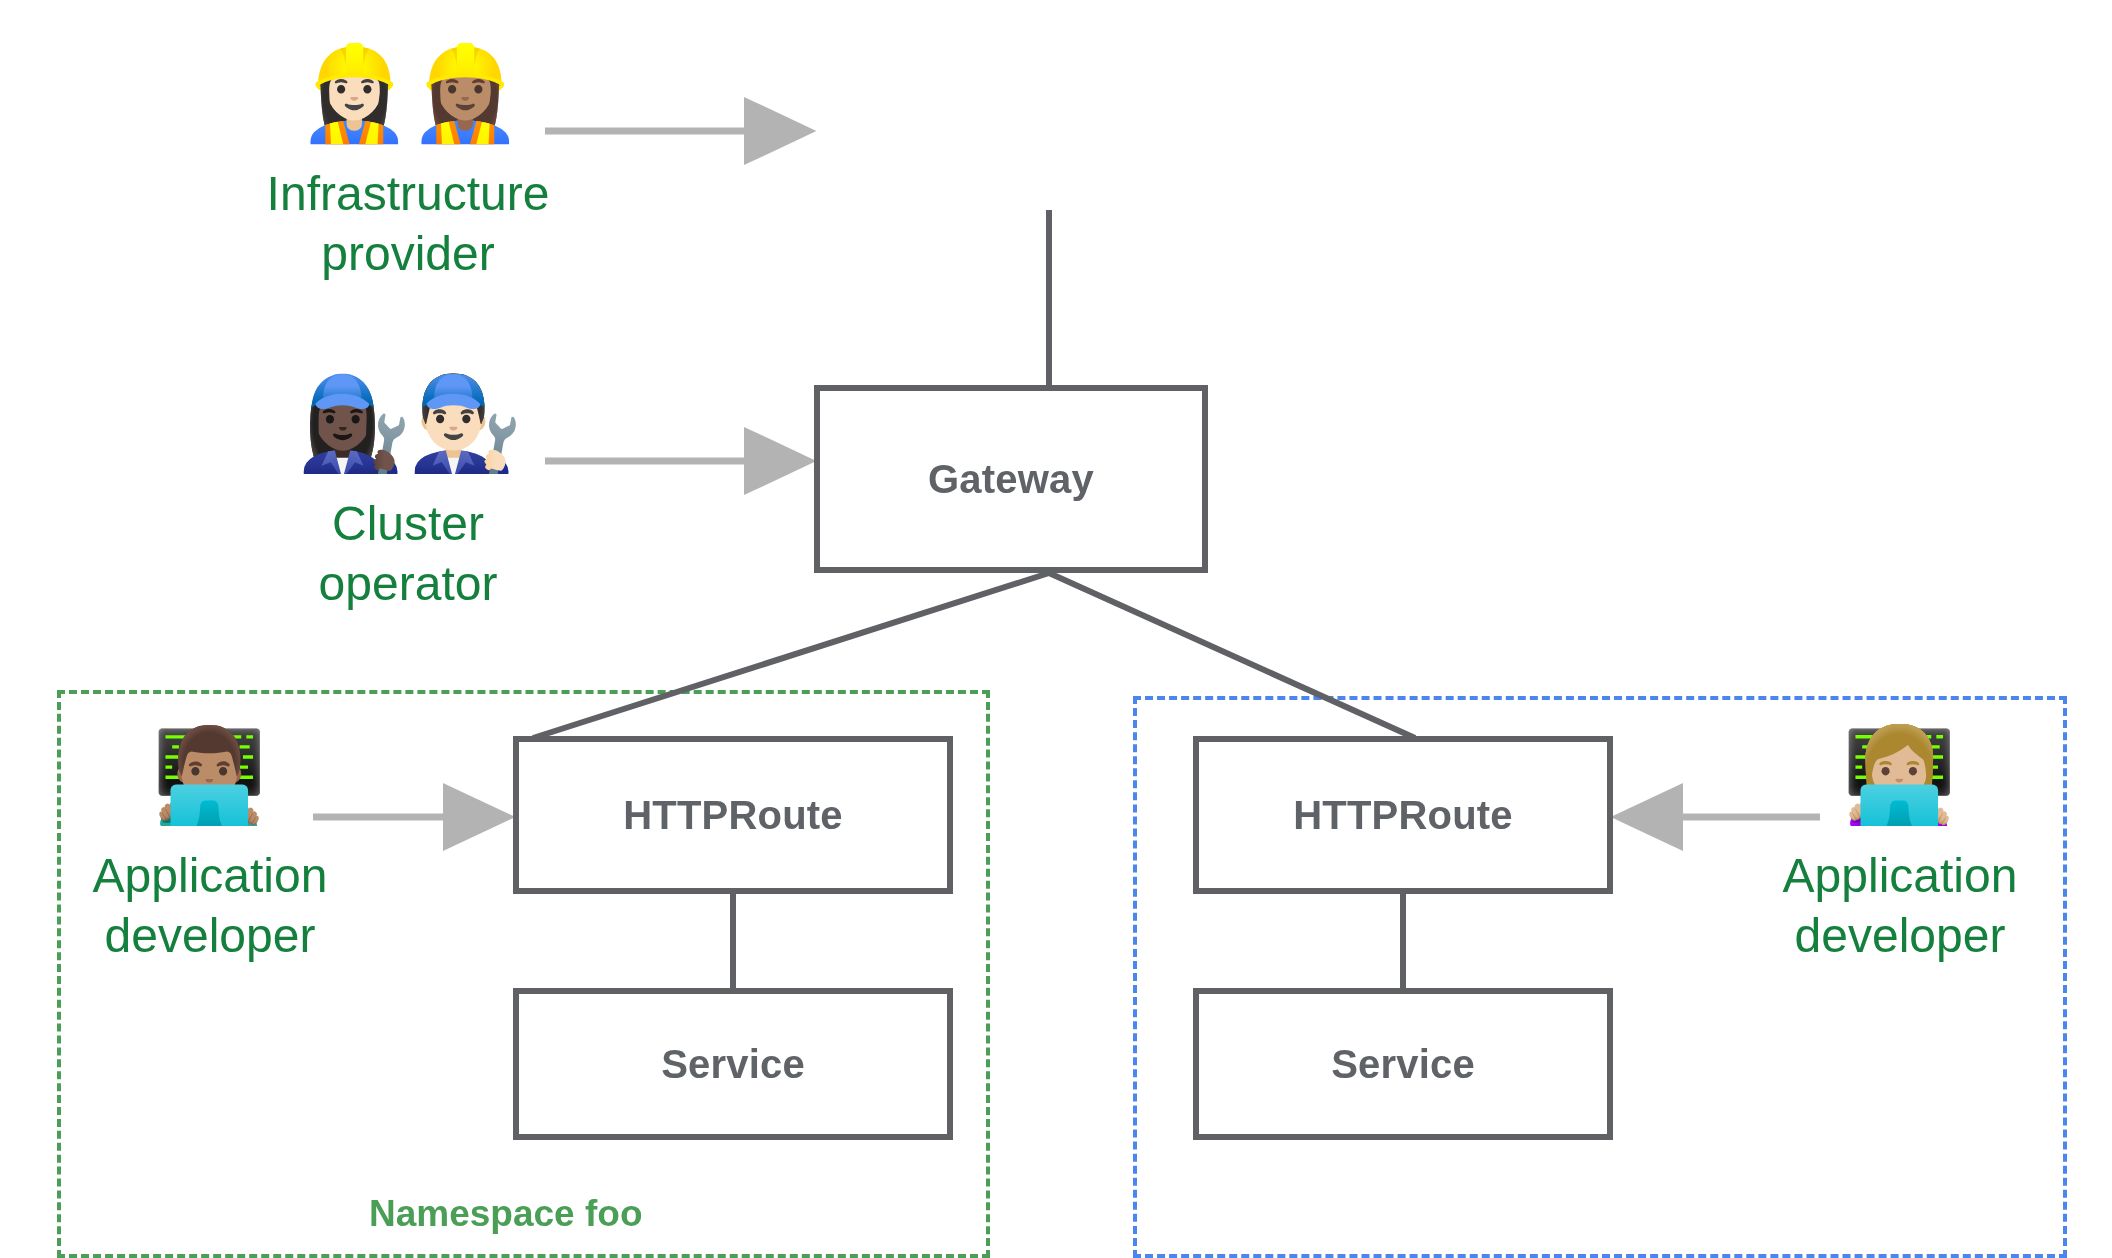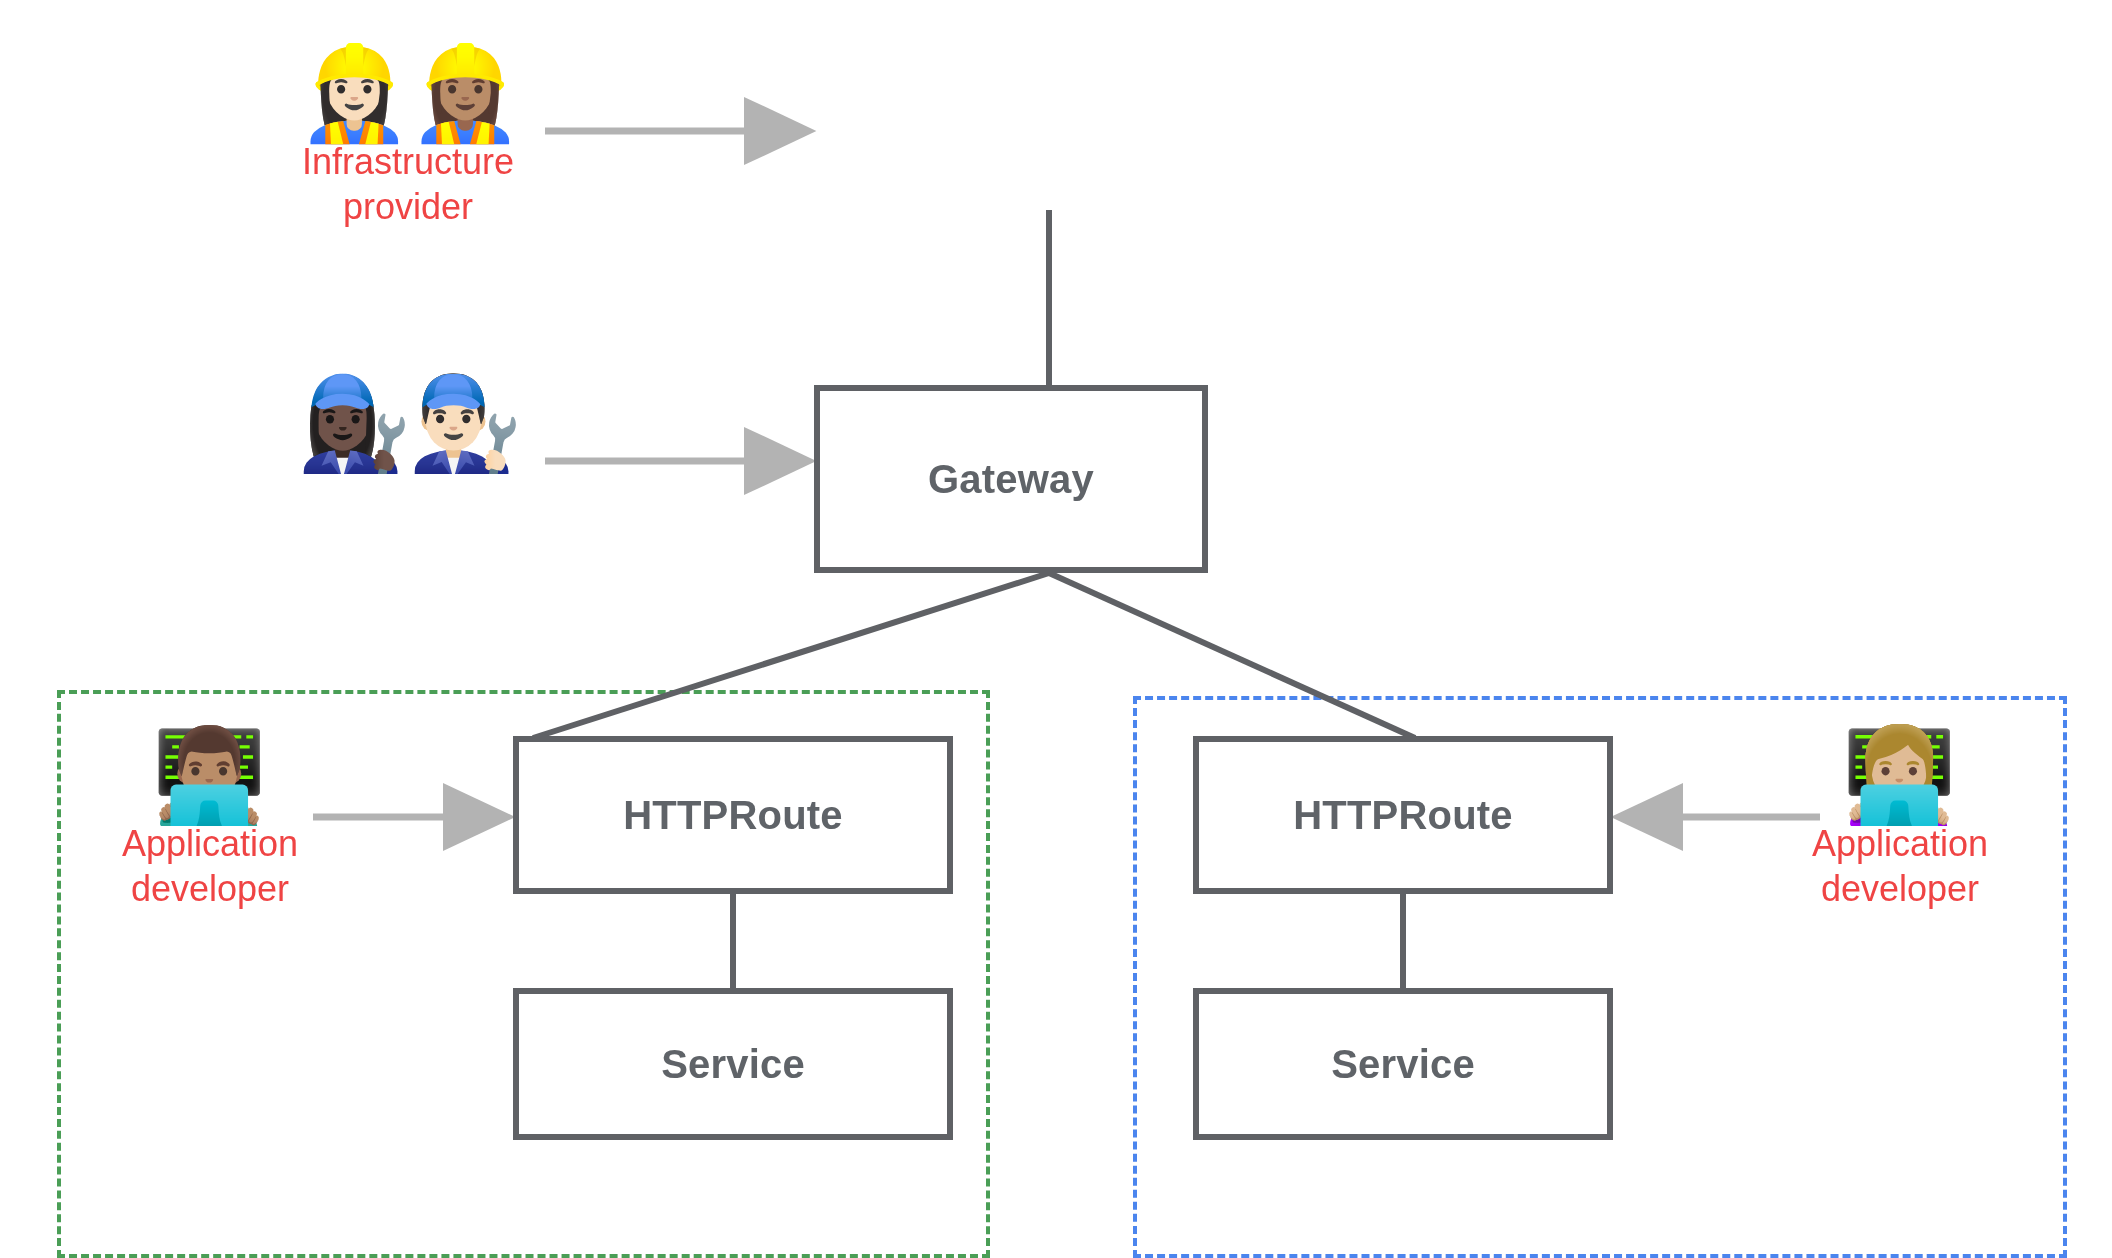--- a/index.html
+++ b/index.html
@@ -74,35 +74,36 @@
     font-size: 92px;
     line-height: 1.0;
     letter-spacing: -4px;
     white-space: nowrap;
     font-family: "DejaVu Sans", sans-serif;
   }
   .persona-emojis.single {
     letter-spacing: 0;
   }
   .persona-caption {
-    margin-top: 0;
+    margin-top: 24px;
     font-family: "Liberation Sans", sans-serif;
-    font-size: 36px;
-    color: #ef4444;
+    font-size: 48px;
+    color: #15803d;
     text-align: center;
     line-height: 1.24;
     white-space: pre-line;
   }
 </style>
 </head>
 <body>
 
 <div id="canvas">
 
   <div class="ns-box ns-foo" style="left:57px; top:690px; width:933px; height:568px;"></div>
+  <div class="ns-label ns-label-foo" style="left:369px; top:1193px;">Namespace foo</div>
 
   <div class="ns-box ns-bar" style="left:1133px; top:696px; width:934px; height:562px;"></div>
 
   <svg class="wires" viewBox="0 0 2112 1258">
     <defs>
       <marker id="grayArrow" markerWidth="11" markerHeight="11" refX="9.2" refY="5.5" orient="auto" markerUnits="strokeWidth">
         <path d="M0,0.6 L10.4,5.5 L0,10.4 Z" fill="#b3b3b3"></path>
       </marker>
     </defs>
 
@@ -147,20 +148,22 @@
   </div>
 
   <div class="persona" style="left:268px; top:48px; width:280px;">
     <div class="persona-emojis">👷🏻‍♀️👷🏽‍♀️</div>
     <div class="persona-caption">Infrastructure
 provider</div>
   </div>
 
   <div class="persona" style="left:268px; top:378px; width:280px;">
     <div class="persona-emojis">👩🏿‍🔧👨🏻‍🔧</div>
+    <div class="persona-caption">Cluster
+operator</div>
   </div>
 
   <div class="persona" style="left:100px; top:730px; width:220px;">
     <div class="persona-emojis single">👨🏽‍💻</div>
     <div class="persona-caption">Application
 developer</div>
   </div>
 
   <div class="persona" style="left:1790px; top:730px; width:220px;">
     <div class="persona-emojis single">👩🏼‍💻</div>

